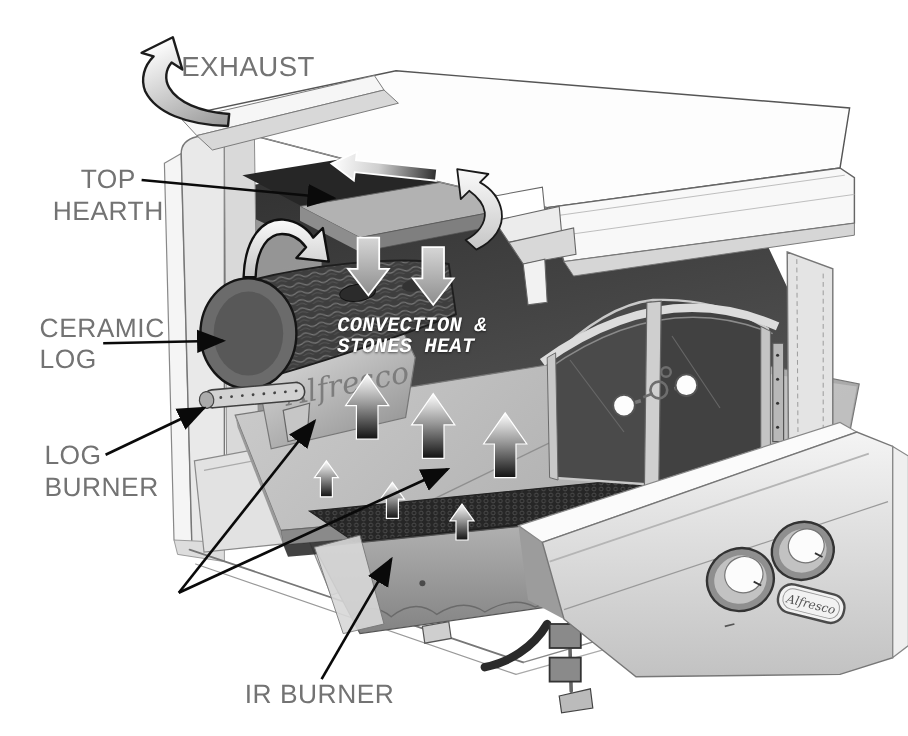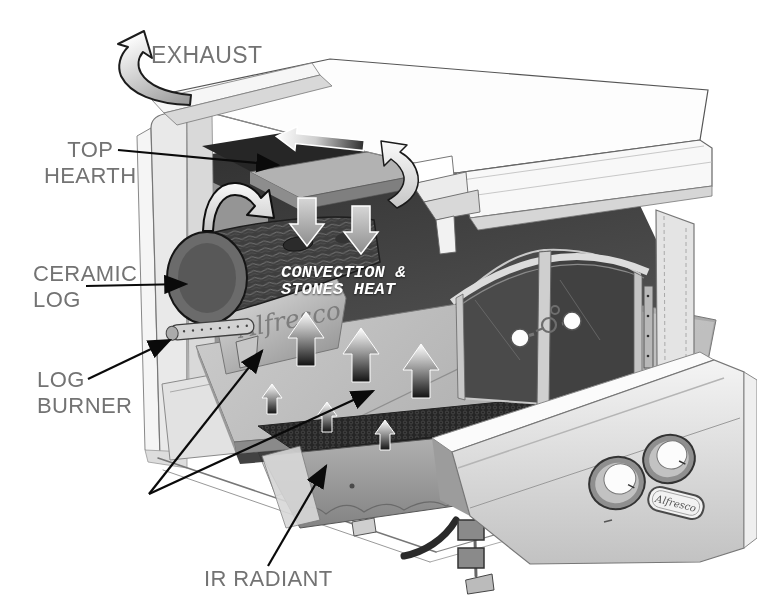--- a/index.html
+++ b/index.html
@@ -283,20 +283,20 @@
   <div>CERAMIC</div>
   <div>LOG</div>
 </div>
 
 <div class="lbl" style="left:37px;top:367px;">
   <div>LOG</div>
   <div>BURNER</div>
 </div>
 
 
-<div class="lbl" style="left:204px;top:566px;">IR RADIANT</div>
+<div class="lbl" style="left:204px;top:566px;">IR BURNER</div>
 
 <div class="lbl heat" style="left:281px;top:264px;font-family:Liberation Mono, monospace;">
   <div>CONVECTION &amp;</div>
   <div>STONES HEAT</div>
 </div>
 
 </div>
 
 </body></html>

